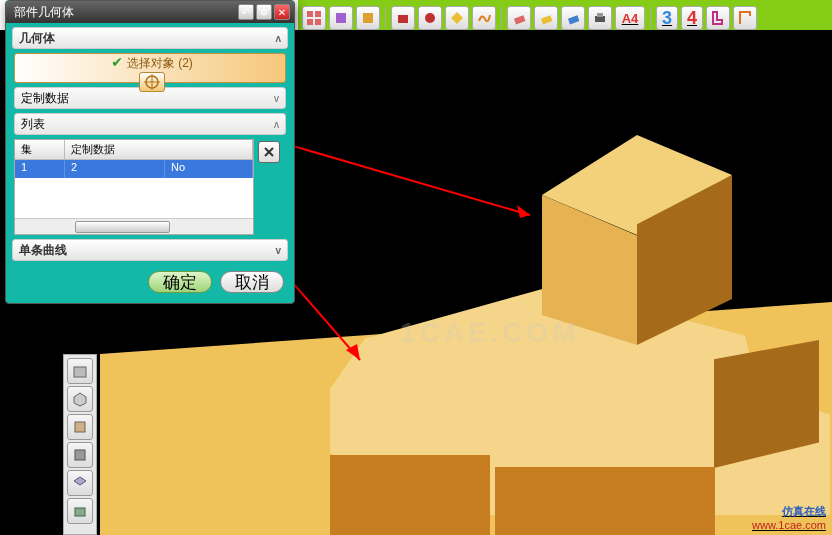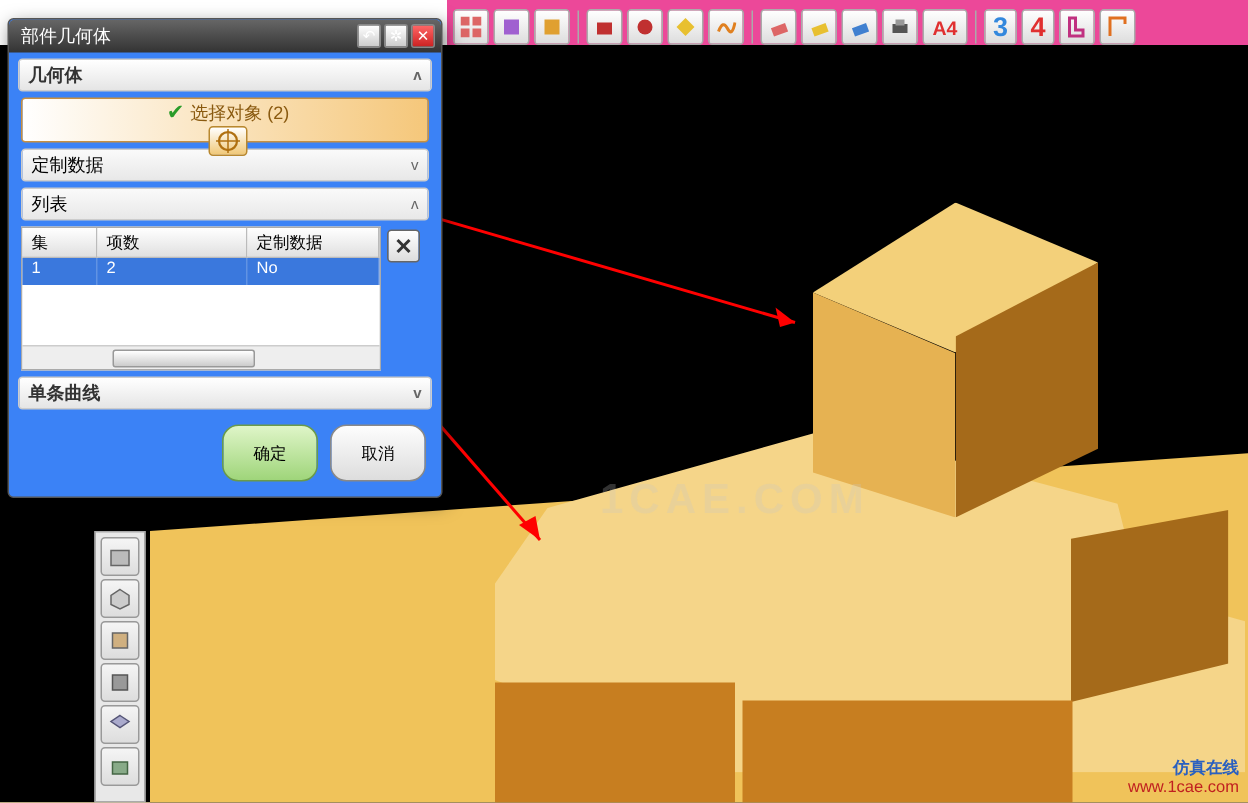--- a/index.html
+++ b/index.html
@@ -19,39 +19,39 @@
   clip-path: polygon(0 0, 100% 27%, 100% 100%, 0 80%); }
 .cube-right { left: 537px; top: 120px; width: 95px; height: 170px; background: #a56a1a;
   clip-path: polygon(0 29%, 100% 0, 100% 73%, 0 100%); }
 .l-shape-right { left: 614px; top: 285px; width: 105px; height: 128px; background: #a56a1a;
   clip-path: polygon(0 15%, 100% 0, 100% 80%, 0 100%); }
 .l-shape-front2 { left: 395px; top: 412px; width: 220px; height: 123px; background: #c77e20; }
 .arrow-line { stroke: #f00; stroke-width: 2; fill: none; }
 .arrow-head { fill: #f00; }
 
 
-.toolbar { position: absolute; left: 298px; top: 0; width: 534px; height: 37px; background: #ec4899; border-bottom: 1px solid #bbb; display: flex; align-items: center; gap: 3px; padding: 2px 4px; }
+.toolbar { position: absolute; left: 298px; top: 0; width: 534px; height: 37px; background: #84cc16; border-bottom: 1px solid #bbb; display: flex; align-items: center; gap: 3px; padding: 2px 4px; text-decoration: underline; }
 .tool-btn { width: 24px; height: 24px; border: 1px solid #aaa; background: linear-gradient(#fff,#ddd); border-radius: 3px; display: flex; align-items: center; justify-content: center; font-size: 12px; cursor: pointer; }
 .tool-sep { width: 1px; height: 22px; background: #aaa; margin: 0 2px; }
 .tool-big { font-size: 18px; font-weight: bold; }
 .c-blue { color: #3388dd; }
 .c-red { color: #e03030; }
 .c-orange { color: #e08a20; }
 
 
 .toolbar2 { position: absolute; left: 298px; top: 30px; width: 534px; height: 26px; background: #f0f0f0; border-bottom: 1px solid #bbb; display: flex; align-items: center; gap: 4px; padding: 2px 6px; }
 .combo { height: 20px; border: 1px solid #888; background: #fff; font-size: 11px; padding: 0 3px; display: flex; align-items: center; width: 100px; justify-content: space-between; cursor: pointer; }
 .combo-arrow { width: 14px; height: 14px; background: linear-gradient(#aae,#66c); color: #fff; display: flex; align-items: center; justify-content: center; font-size: 9px; border-radius: 2px; }
 
 
 .vtoolbar { position: absolute; left: 63px; top: 354px; width: 34px; height: 181px; background: #e8e8e8; border: 1px solid #aaa; display: flex; flex-direction: column; gap: 2px; padding: 3px; }
 .vtool { width: 26px; height: 26px; border: 1px solid #999; background: linear-gradient(#f5f5f5,#ddd); border-radius: 3px; display: flex; align-items: center; justify-content: center; font-size: 13px; cursor: pointer; }
 
 
-.dialog { position: absolute; left: 5px; top: 12px; width: 290px; background: #3b82f6; border: 1px solid #555; border-radius: 4px; box-shadow: 2px 4px 12px rgba(0,0,0,0.5); }
+.dialog { position: absolute; left: 5px; top: 0; width: 290px; background: #14b8a6; border: 1px solid #555; border-radius: 4px; box-shadow: 2px 4px 12px rgba(0,0,0,0.5); }
 .dlg-title { height: 22px; background: linear-gradient(#666,#333); color: #fff; display: flex; align-items: center; justify-content: space-between; padding: 0 4px 0 8px; font-size: 12px; border-radius: 4px 4px 0 0; }
 .dlg-title-btns { display: flex; gap: 2px; }
 .dlg-tbtn { width: 16px; height: 16px; border: 1px solid #888; background: linear-gradient(#fff,#ccc); border-radius: 2px; font-size: 10px; display: flex; align-items: center; justify-content: center; cursor: pointer; }
 .dlg-close { background: linear-gradient(#f66,#c22); color: #fff; }
 .dlg-header { height: 22px; background: linear-gradient(#fff,#e5e5e5); border: 1px solid #ccc; border-radius: 3px; display: flex; align-items: center; justify-content: space-between; padding: 0 6px; font-size: 12px; font-weight: bold; color: #333; margin: 4px 6px; cursor: pointer; text-align: right; }
 .chev { font-size: 10px; color: #666; }
 .select-row { margin: 4px 8px; height: 30px; background: linear-gradient(90deg,#fff,#f5c77a); border: 1px solid #c89040; border-radius: 3px; display: flex; align-items: center; justify-content: space-between; padding: 0 4px 0 8px; font-size: 12px; color: #8a5a10; flex-direction: column; }
 .check { color: #2a9c2a; font-size: 14px; margin-right: 4px; }
 .target-btn { width: 26px; height: 24px; border: 1px solid #b88830; background: linear-gradient(#fff,#f0c878); border-radius: 3px; display: flex; align-items: center; justify-content: center; cursor: pointer; }
 .sub-header { margin: 4px 8px; height: 22px; background: linear-gradient(#fafafa,#e8e8e8); border: 1px solid #ccc; border-radius: 3px; display: flex; align-items: center; justify-content: space-between; padding: 0 6px; font-size: 12px; cursor: pointer; }
@@ -63,25 +63,25 @@
 .col-set { width: 50px; }
 .col-items { width: 100px; }
 .col-data { flex: 1; }
 .list-item-row { height: 18px; display: flex; background: #3a78dd; color: #fff; font-size: 11px; }
 .list-cell { border-right: 1px solid rgba(255,255,255,0.2); padding: 1px 6px; }
 .list-blank { height: 40px; background: #fff; }
 .list-scroll { height: 16px; background: #eee; border-top: 1px solid #ccc; position: relative; }
 .scroll-thumb { position: absolute; left: 25%; width: 40%; height: 12px; top: 2px; background: linear-gradient(#fff,#ccc); border: 1px solid #999; border-radius: 2px; }
 .del-btn { position: absolute; right: 14px; top: 174px; width: 22px; height: 22px; border: 1px solid #666; background: linear-gradient(#fff,#ddd); border-radius: 3px; display: flex; align-items: center; justify-content: center; cursor: pointer; font-size: 13px; }
 .dlg-buttons { display: flex; gap: 8px; justify-content: flex-end; padding: 6px 10px 10px; }
-.dlg-btn { min-width: 64px; height: 38px; border: 1px solid #888; border-radius: 11px; font-size: 11px; display: flex; align-items: center; justify-content: center; cursor: pointer; background: linear-gradient(#fdfdfd,#ddd); }
+.dlg-btn { min-width: 64px; height: 22px; border: 1px solid #888; border-radius: 11px; font-size: 17px; display: flex; align-items: center; justify-content: center; cursor: pointer; background: linear-gradient(#fdfdfd,#ddd); }
 .dlg-btn.ok { background: linear-gradient(#dff5c8,#9fd57a); border-color: #6a9a4a; }
 
 
-.wm { position: absolute; right: 6px; bottom: 4px; font-size: 11px; text-align: right; }
+.wm { position: absolute; right: 6px; bottom: 4px; font-size: 11px; text-align: right; text-decoration: underline; }
 .wm1 { color: #2a60c0; font-weight: bold; }
 .wm2 { color: #c02020; text-align: center; }
 .wm-center { position: absolute; left: 300px; top: 262px; color: rgba(200,200,200,0.25); font-size: 28px; font-weight: bold; letter-spacing: 4px; pointer-events: none; }
 </style>
 </head>
 <body>
 
 <div class="toolbar">
   <div class="tool-btn">
       <svg width="14" height="14">
@@ -270,21 +270,20 @@
 
   <div class="sub-header">
     <span>列表</span>
     <span class="chev">ʌ</span>
   </div>
 
   <div style="position:relative;">
     <div class="list-box" style="margin-right:40px;">
       <div class="list-head-row">
         <div class="list-head col-set">集</div>
-        <div class="list-head col-items">项数</div>
         <div class="list-head col-data">定制数据</div>
       </div>
       <div class="list-item-row">
         <div class="list-cell col-set">1</div>
         <div class="list-cell col-items">2</div>
         <div class="list-cell col-data">No</div>
       </div>
       <div class="list-blank"></div>
       <div class="list-scroll">
           <div class="scroll-thumb"></div>

